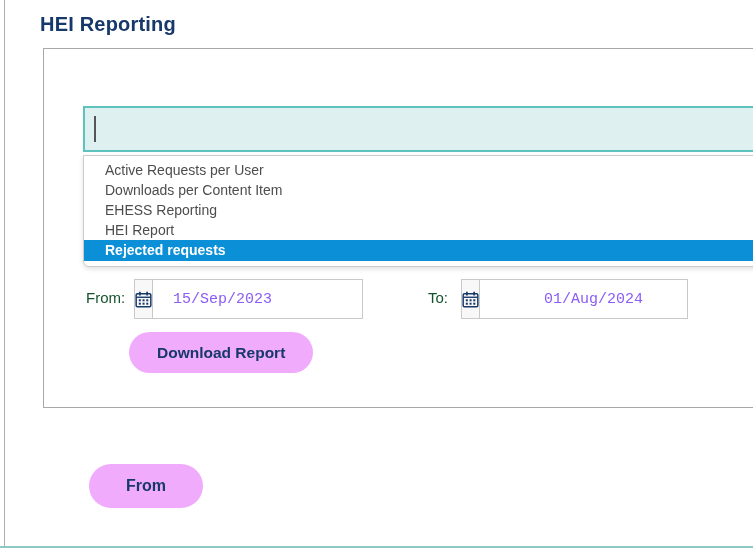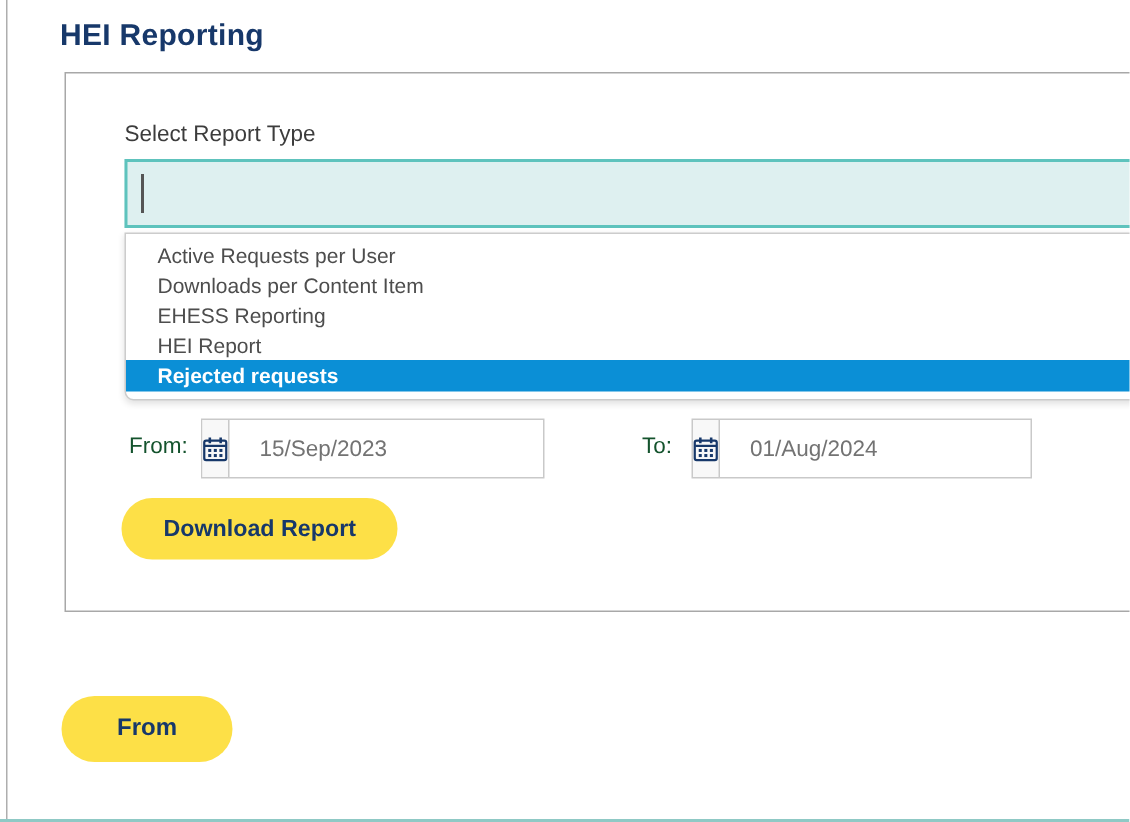--- a/index.html
+++ b/index.html
@@ -57,34 +57,35 @@
     position: absolute; top: 10px; font-size: 15px; color: #14532d;
   }
   .from-label { left: 42px; }
   .to-label { left: 384px; }
   .date-group {
     position: absolute; top: 0; height: 40px;
     border: 1px solid #c9c9c9; background: #ffffff;
     display: flex; align-items: stretch;
   }
   .from-group { left: 90px; width: 229px; }
-  .to-group { left: 417px; width: 227px; }
+  .to-group { left: 417px; width: 227px; gap: 44px; }
   .cal-btn {
     width: 44px; background: #f8f8f8; border-right: 1px solid #c9c9c9;
     display: flex; align-items: center; justify-content: center; cursor: pointer;
   }
   .date-input {
     flex: 1; border: none; outline: none; background: transparent;
-    font-family: Liberation Sans, sans-serif;
-    font-size: 15px; color: #737373; padding-left: 20px;
+    font-family: Liberation Mono, monospace;
+    font-size: 15px; color: #8b5cf6; padding-left: 20px;
   }
   .pill-btn {
-    border: none; border-radius: 999px; background: #fde047;
+    border: none; border-radius: 999px; background: #f0abfc;
     color: #17386a; font-weight: 700; cursor: pointer;
     font-family: "Liberation Sans", "DejaVu Sans", sans-serif;
+    margin-left: 48px;
   }
   .download-btn {
     position: absolute; left: 37px; top: 283px; height: 41px;
     padding: 0 28px; font-size: 15.5px;
   }
   .back-btn {
     position: absolute; left: 41px; top: 464px; width: 114px; height: 44px;
     font-size: 16px;
   }
 </style>
@@ -92,21 +93,20 @@
 <body>
 
 <div>
 
   <div class="page-edge-left"></div>
 
   <h1 class="page-title">HEI Reporting</h1>
 
   <div class="report-panel">
 
-    <div class="select-label">Select Report Type</div>
 
     <div class="report-select">
       <span class="text-caret"></span>
     </div>
 
     <div class="dropdown">
       <div class="option">Active Requests per User</div>
       <div class="option">Downloads per Content Item</div>
       <div class="option">EHESS Reporting</div>
       <div class="option">HEI Report</div>

